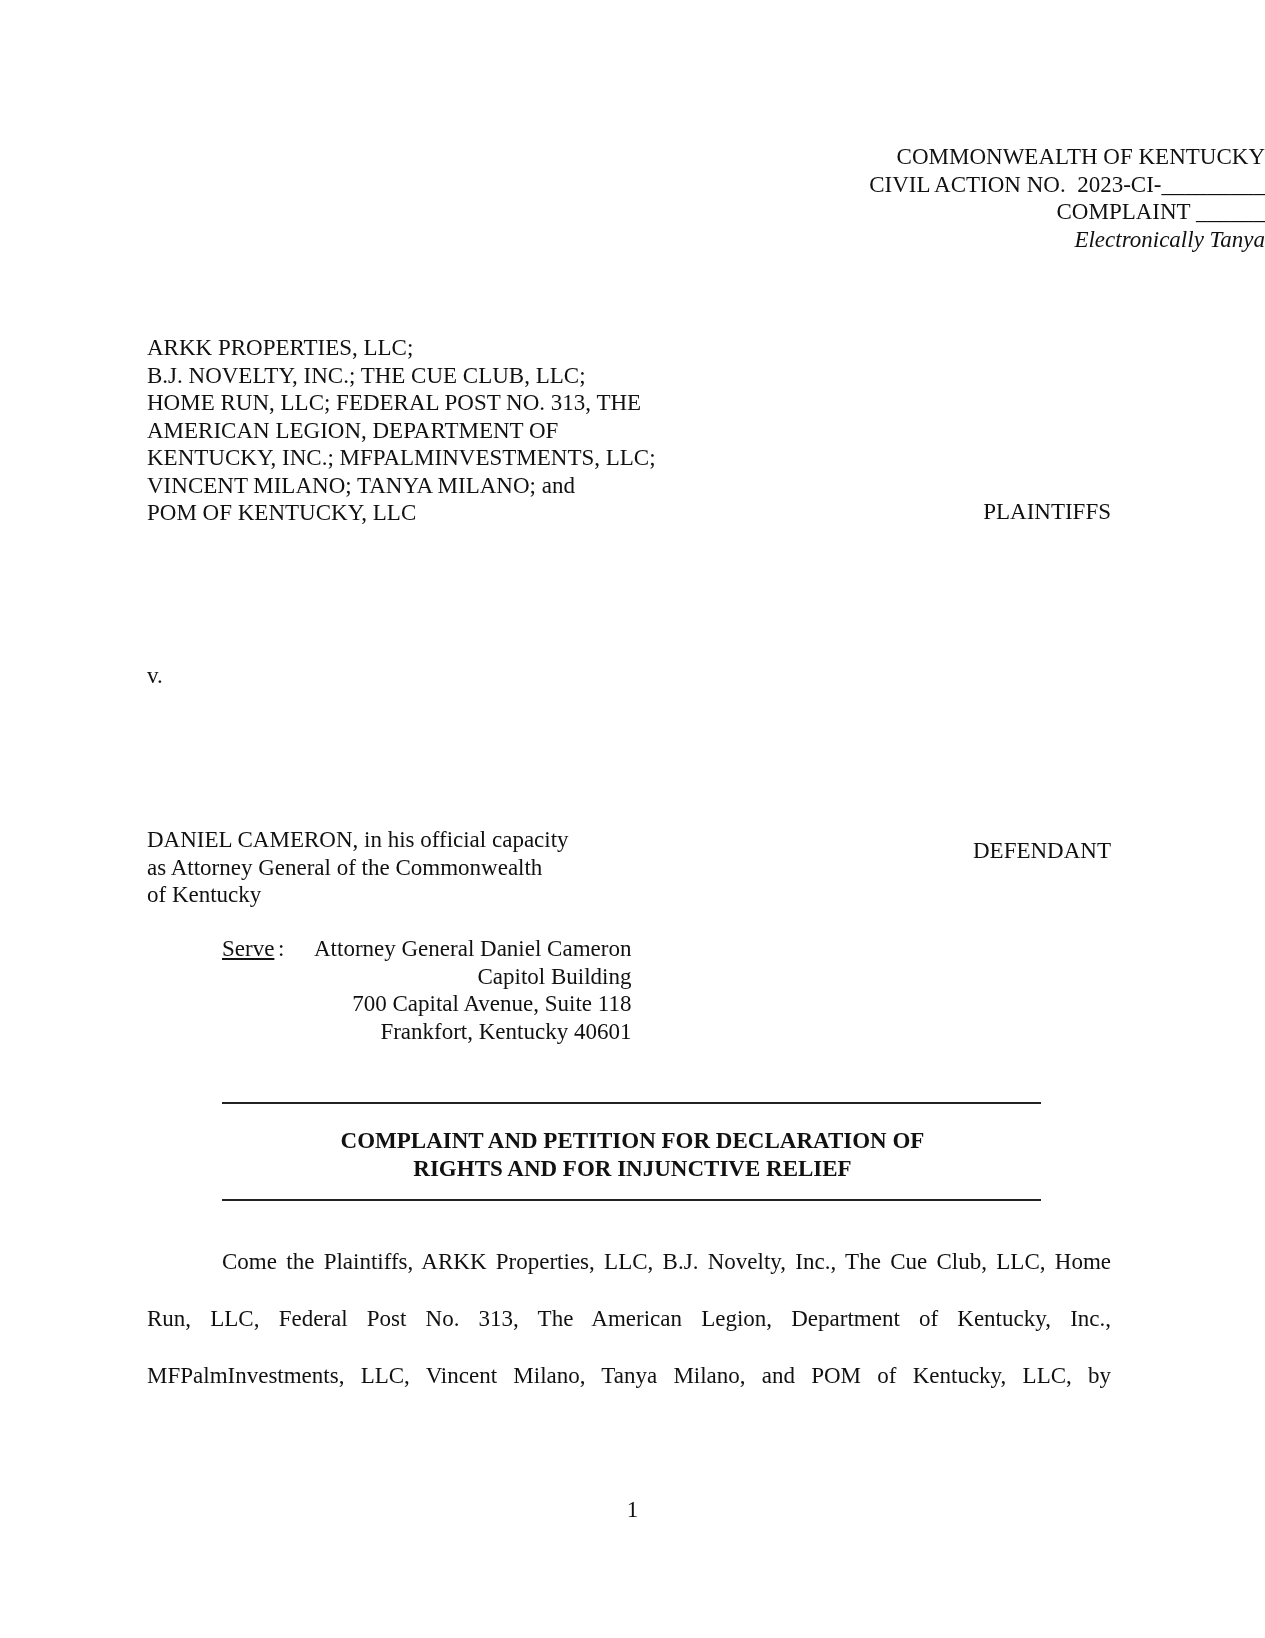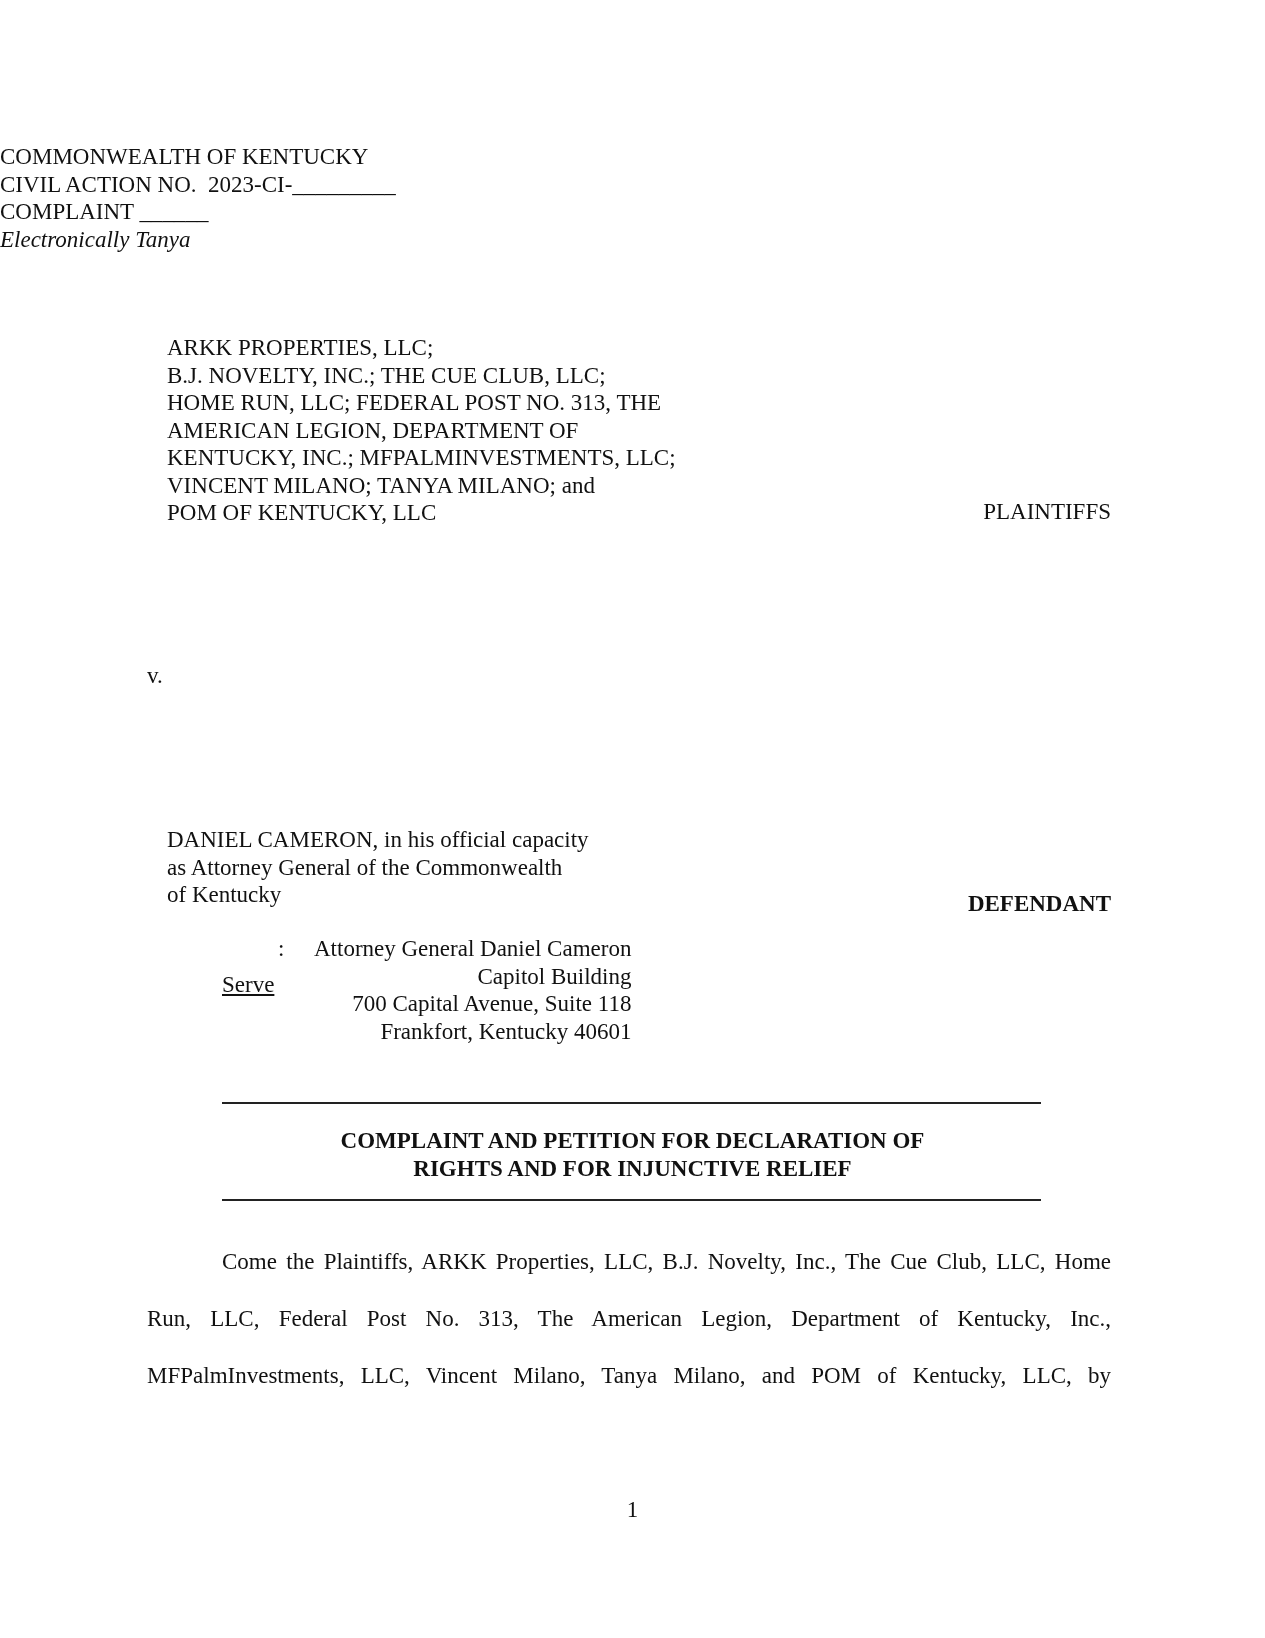--- a/index.html
+++ b/index.html
@@ -2,28 +2,28 @@
 <html><head>
   <meta charset="utf-8">
   <style>
     html, body { margin: 0; padding: 0; background: #ffffff; }
     body {
       width: 1265px; height: 1638px; position: relative; overflow: hidden;
       font-family: "Liberation Serif", "DejaVu Serif", serif;
       color: #111111; font-size: 23px;
     }
     .abs { position: absolute; white-space: nowrap; }
-    .caption { position: absolute; left: 0; width: 1265px; top: 143px; text-align: left; line-height: 27.5px; }
+    .caption { position: absolute; left: 0; width: 1265px; top: 143px; text-align: right; line-height: 27.5px; }
     .caption div { white-space: pre; }
     .italic { font-style: italic; }
     .block { position: absolute; left: 147px; line-height: 27.5px; }
-    .block div { white-space: nowrap; margin-left: 20px; }
+    .block div { white-space: nowrap; }
     .role { position: absolute; right: 154px; text-align: center; }
     .serve { position: absolute; left: 222px; top: 935px; line-height: 27.5px; }
-    .serve-label { position: absolute; left: 0; top: 0; text-decoration: underline; margin-top: 36px; }
+    .serve-label { position: absolute; left: 0; top: 0; text-decoration: underline; }
     .serve-colon { position: absolute; left: 56px; top: 0; }
     .serve-lines { position: absolute; left: 92px; top: 0; }
     .serve-lines div { white-space: nowrap; text-align: right; }
     .rule { position: absolute; left: 222px; width: 819px; height: 0; border-top: 2px solid #222; }
     .title { position: absolute; left: 0; width: 1265px; top: 1127px; text-align: center; font-weight: bold; line-height: 28px; }
     .para { position: absolute; left: 147px; width: 964px; top: 1233px; line-height: 57px; text-align: justify; }
     .para .line { display: block; text-align: justify; text-align-last: justify; white-space: nowrap; }
     .para .first { padding-left: 75px; }
     .pagenum { position: absolute; left: 0; width: 1265px; top: 1497px; text-align: center; }
   </style>
@@ -48,21 +48,21 @@
 </div>
 <div class="role abs" style="top:499px;">PLAINTIFFS</div>
 
 <div class="abs" style="left:147px; top:663px;">v.</div>
 
 <div class="block" style="top:826px;">
   <div>DANIEL CAMERON, in his official capacity</div>
   <div>as Attorney General of the Commonwealth</div>
   <div>of Kentucky</div>
 </div>
-<div class="role abs" style="top:891px;font-weight:bold;">DEFENDANT</div>
+<div class="role abs" style="top:838px;">DEFENDANT</div>
 
 <div class="serve">
   <span class="serve-label">Serve</span>
   <span class="serve-colon">:</span>
   <div class="serve-lines">
     <div>Attorney General Daniel Cameron</div>
     <div>Capitol Building</div>
     <div>700 Capital Avenue, Suite 118</div>
     <div>Frankfort, Kentucky 40601</div>
   </div>

